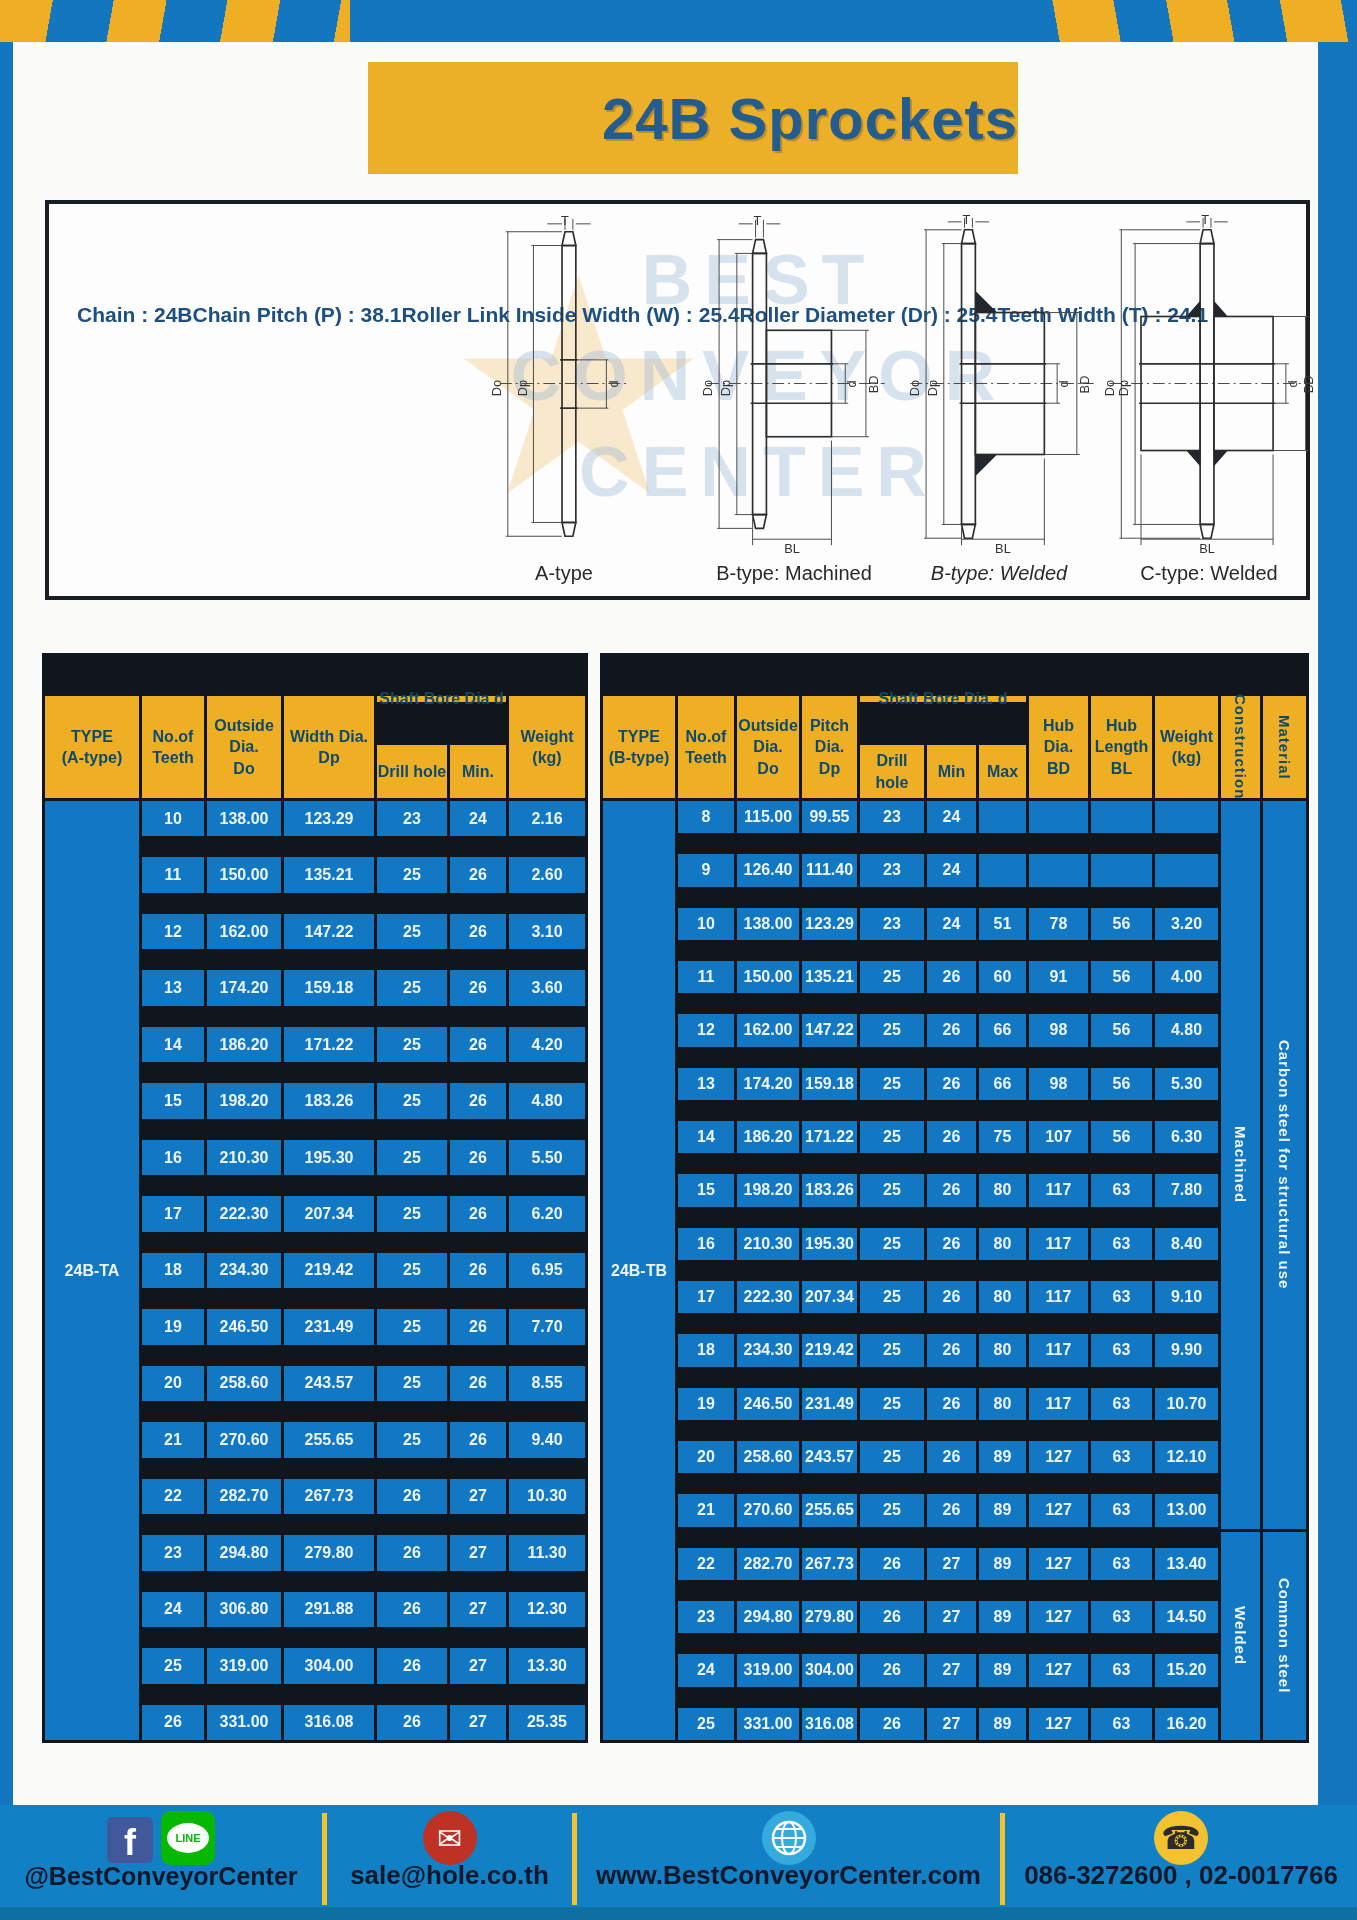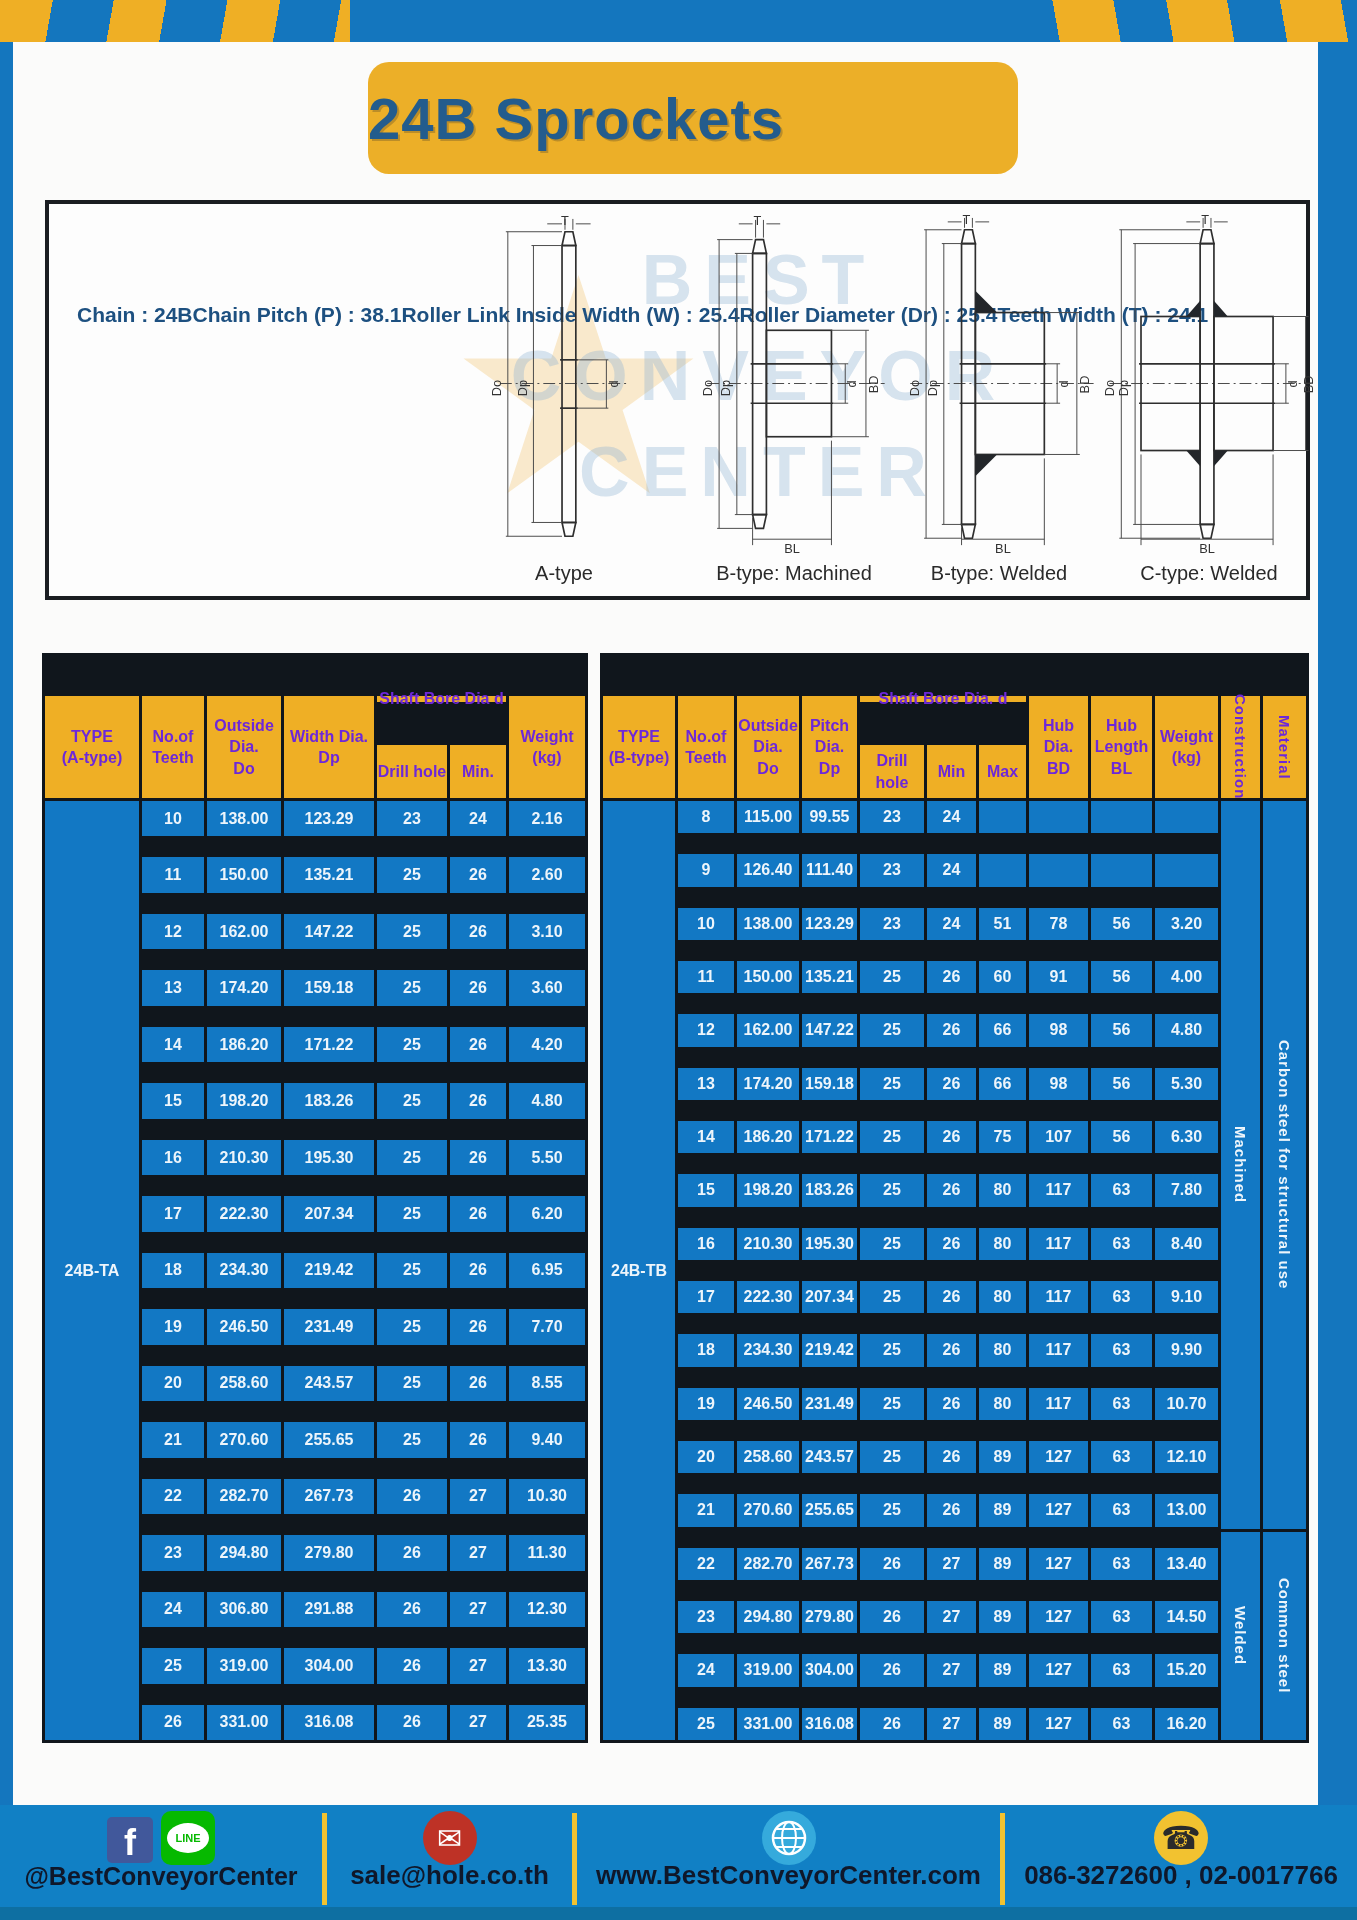--- a/index.html
+++ b/index.html
@@ -5,42 +5,42 @@
   html,body{margin:0;padding:0;}
   body{width:1357px;height:1920px;font-family:"Liberation Sans",sans-serif;}
   .canvas{position:relative;width:1357px;height:1920px;background:#1476BE;overflow:hidden;}
   
   .hz{position:absolute;top:0;height:42px;}
   .hz-left{left:0;width:350px;background:repeating-linear-gradient(100deg,#EFAF25 0 52px,#1476BE 52px 112px);}
   .hz-right{right:0;width:350px;background:repeating-linear-gradient(80deg,#1476BE 0 52px,#EFAF25 52px 112px);}
   
   .page{position:absolute;left:13px;top:42px;width:1305px;height:1763px;background:#FBFBFA;}
   
-  .banner{position:absolute;left:355px;top:20px;width:650px;height:112px;background:#ECAF28;display:flex;align-items:center;justify-content:flex-start;border-radius:21px;}
+  .banner{position:absolute;left:355px;top:20px;width:650px;height:112px;background:#ECAF28;display:flex;align-items:center;justify-content:flex-end;}
   .banner h1{margin:0;font-size:58px;font-weight:bold;color:#235C8D;letter-spacing:1px;text-shadow:2px 2px 0 rgba(40,40,40,.25);}
   
   .dbox{position:absolute;left:32px;top:158px;width:1265px;height:400px;background:#FDFDFD;border:4px solid #1A1D21;box-sizing:border-box;}
   .specs{position:absolute;left:28px;top:92px;color:#1D5080;font-size:21px;font-weight:bold;line-height:37px;white-space:pre-line;}
   .wm{position:absolute;pointer-events:none;}
   .wm-star{left:395px;top:10px;font-size:300px;color:rgba(240,184,80,0.28);}
   .wm-text{left:430px;top:28px;width:560px;text-align:center;font-size:70px;font-weight:bold;letter-spacing:12px;color:rgba(140,178,210,0.35);line-height:96px;}
   .sprk{position:absolute;top:10px;}
   .cap{position:absolute;top:358px;width:230px;text-align:center;font-size:20px;color:#2A2A2A;font-family:"Liberation Sans",sans-serif;}
   .dline{stroke:#2E2E2E;stroke-width:1.7;fill:none;}
   .thin{stroke:#4A4A4A;stroke-width:1;fill:none;}
   .weld{fill:#23262A;stroke:none;}
   .dt{font-size:13px;fill:#333;}
   
   .tbl{position:absolute;top:611px;background:#10161C;border:3px solid #10161C;display:flex;flex-direction:column;gap:3px;height:1090px;box-sizing:border-box;}
   .tbl-a{left:29px;width:546px;}
   .tbl-b{left:587px;width:709px;}
   .thead{display:grid;gap:3px;grid-template-rows:46px 1fr;height:142px;flex:none;}
   .ta-head{grid-template-columns:94px 62px 74px 90px 70px 56px 1fr;}
   .tb-head{grid-template-columns:72px 56px 62px 55px 64px 49px 47px 59px 61px 63px 39px 43px;}
-  .hc{background:#EFAF25;color:#6d28d9;font-weight:bold;font-size:16px;display:flex;align-items:center;justify-content:center;text-align:center;white-space:pre-line;line-height:1.32;margin-top:40px;}
+  .hc{background:#EFAF25;color:#0c4a6e;font-weight:bold;font-size:16px;display:flex;align-items:center;justify-content:center;text-align:center;white-space:pre-line;line-height:1.32;margin-top:40px;}
   .rs2{grid-row:1/3;}
   .hc-vert{writing-mode:vertical-rl;font-size:15px;letter-spacing:1px;}
   .tbody{flex:1;display:grid;gap:3px;}
   .ta-body{grid-template-columns:94px 1fr;}
   .tb-body{grid-template-columns:72px 1fr 39px 43px;}
   .cell{background:#1278C4;color:#EDF5FB;font-weight:bold;font-size:16px;display:flex;align-items:center;justify-content:center;text-align:center;}
   .rows{display:flex;flex-direction:column;gap:21px;}
   .row{flex:1;display:grid;gap:3px;}
   .ta-row{grid-template-columns:62px 74px 90px 70px 56px 1fr;}
   .tb-row{grid-template-columns:56px 62px 55px 64px 49px 47px 59px 61px 1fr;}
@@ -219,21 +219,21 @@
         <line class="thin" x1="205" y1="104" x2="205" y2="240"></line>
         <text class="dt" transform="rotate(-90 213 182)" x="213" y="182">BD</text>
         <line class="thin" x1="38" y1="244" x2="38" y2="336"></line>
           <line class="thin" x1="172" y1="244" x2="172" y2="336"></line>
         <line class="thin" x1="38" y1="330" x2="172" y2="330"></line>
         <text class="dt" x="105" y="344" text-anchor="middle">BL</text>
       </svg>
 
       <div class="cap" style="left:400px;">A-type</div>
       <div class="cap" style="left:630px;">B-type: Machined</div>
-      <div class="cap" style="left:835px;">B-type: Welded</div>
+      <div class="cap" style="left:835px;font-style:italic;">B-type: Welded</div>
       <div class="cap" style="left:1045px;">C-type: Welded</div>
     </div>
 
     <div class="tbl tbl-a">
       <div class="thead ta-head">
         <div class="hc rs2" style="grid-column:1;">TYPE
 (A-type)</div>
         <div class="hc rs2" style="grid-column:2;">No.of
 Teeth</div>
         <div class="hc rs2" style="grid-column:3;">Outside

